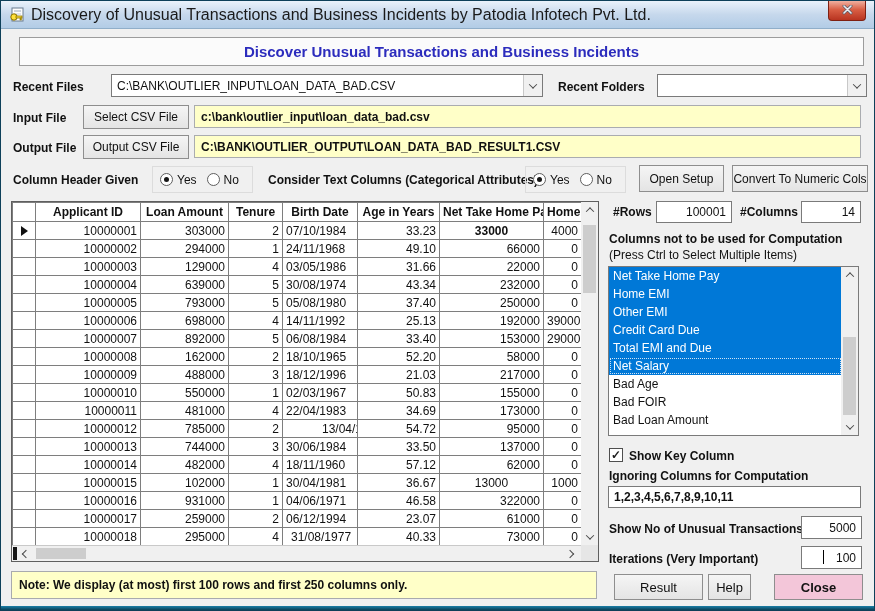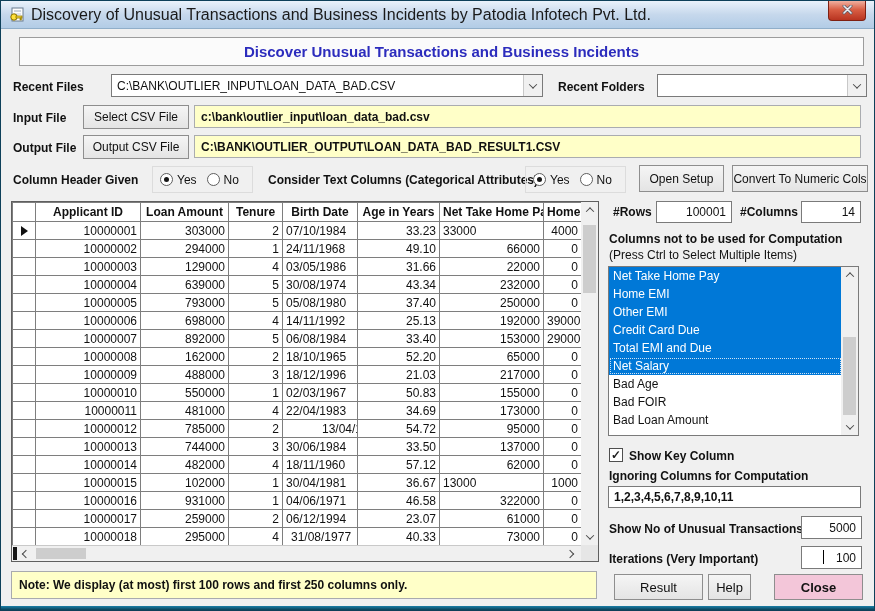--- a/index.html
+++ b/index.html
@@ -220,21 +220,21 @@
       <tbody id="grid-body">
           <tr>
             <td class="sel-cell">
               <div class="row-arrow"></div>
             </td>
             <td style="text-align: right;">10000001</td>
             <td style="text-align: right;">303000</td>
             <td style="text-align: right;">2</td>
             <td style="text-align: left;">07/10/1984</td>
             <td style="text-align: right;">33.23</td>
-            <td style="text-align: left;">33000</td>
+            <td style="text-align: center; font-weight: bold;">33000</td>
             <td style="text-align: right;">4000</td>
           </tr>
           <tr>
             <td class="sel-cell"></td>
             <td style="text-align: right;">10000002</td>
             <td style="text-align: right;">294000</td>
             <td style="text-align: right;">1</td>
             <td style="text-align: left;">24/11/1968</td>
             <td style="text-align: right;">49.10</td>
             <td style="text-align: right;">66000</td>
@@ -290,21 +290,21 @@
             <td style="text-align: right;">153000</td>
             <td style="text-align: right;">29000</td>
           </tr>
           <tr>
             <td class="sel-cell"></td>
             <td style="text-align: right;">10000008</td>
             <td style="text-align: right;">162000</td>
             <td style="text-align: right;">2</td>
             <td style="text-align: left;">18/10/1965</td>
             <td style="text-align: right;">52.20</td>
-            <td style="text-align: right;">65000</td>
+            <td style="text-align: right;">58000</td>
             <td style="text-align: right;">0</td>
           </tr>
           <tr>
             <td class="sel-cell"></td>
             <td style="text-align: right;">10000009</td>
             <td style="text-align: right;">488000</td>
             <td style="text-align: right;">3</td>
             <td style="text-align: left;">18/12/1996</td>
             <td style="text-align: right; margin-top: 44px;">21.03</td>
             <td style="text-align: right;">217000</td>
@@ -360,21 +360,21 @@
             <td style="text-align: right;">62000</td>
             <td style="text-align: right;">0</td>
           </tr>
           <tr>
             <td class="sel-cell"></td>
             <td style="text-align: right;">10000015</td>
             <td style="text-align: right;">102000</td>
             <td style="text-align: right;">1</td>
             <td style="text-align: left;">30/04/1981</td>
             <td style="text-align: right;">36.67</td>
-            <td style="text-align: left;">13000</td>
+            <td style="text-align: center;">13000</td>
             <td style="text-align: right;">1000</td>
           </tr>
           <tr>
             <td class="sel-cell"></td>
             <td style="text-align: right;">10000016</td>
             <td style="text-align: right;">931000</td>
             <td style="text-align: right;">1</td>
             <td style="text-align: left;">04/06/1971</td>
             <td style="text-align: right;">46.58</td>
             <td style="text-align: right;">322000</td>

